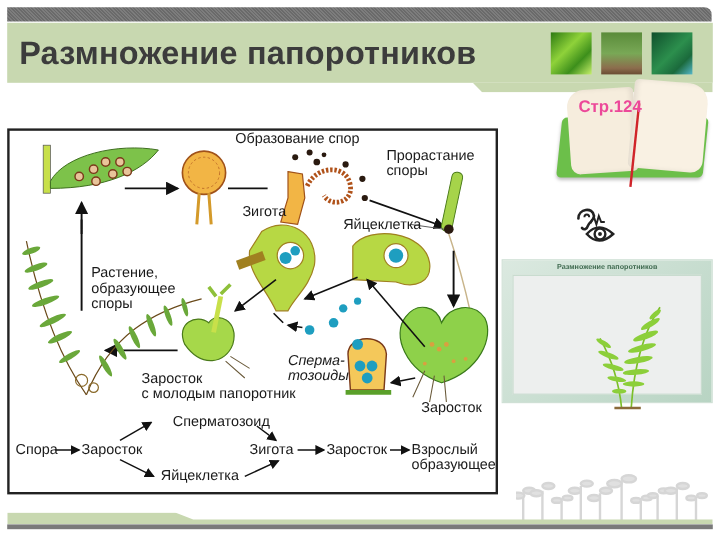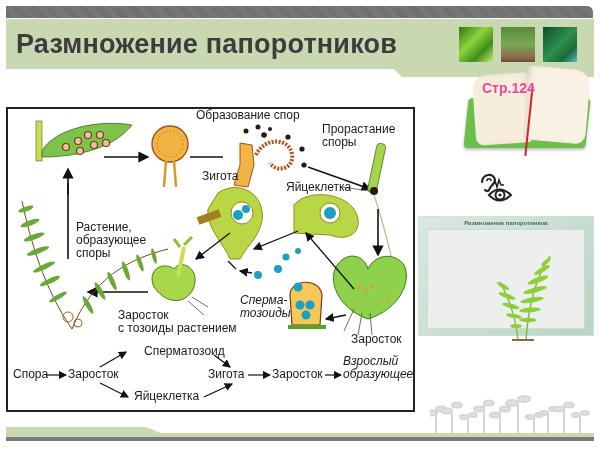--- a/index.html
+++ b/index.html
@@ -268,31 +268,31 @@
     <div>Растение,</div>
     <div>образующее</div>
     <div>споры</div>
   </div>
   <div class="lbl c" style="left:232px;top:185px;width:56px;font-style:italic;">
     <div>Сперма-</div>
     <div>тозоиды</div>
   </div>
   <div class="lbl c" style="left:110px;top:200px;width:130px;">
     <div>Заросток</div>
-    <div>с тозоиды растением</div>
+    <div>с молодым папоротник</div>
   </div>
   <div class="lbl" style="left:343px;top:224px;">Заросток</div>
 
   <div class="lbl" style="left:5px;top:259px;">Спора</div>
   <div class="lbl" style="left:60px;top:259px;">Заросток</div>
   <div class="lbl" style="left:136px;top:236px;">Сперматозоид</div>
   <div class="lbl" style="left:126px;top:281px;">Яйцеклетка</div>
   <div class="lbl" style="left:200px;top:259px;">Зигота</div>
   <div class="lbl" style="left:264px;top:259px;">Заросток</div>
-  <div class="lbl" style="left:335px;top:246px;font-style:italic;">
+  <div class="lbl" style="left:335px;top:259px;">
     <div>Взрослый</div>
     <div>образующее</div>
   </div>
 </div>
 
 <svg class="plants" viewBox="0 0 160 40">
   <g stroke="#d6d6d6" stroke-width="2" fill="#e0e0e0">
     <path d="M6 40 V18" fill="none"></path>
       <ellipse cx="2" cy="18" rx="5" ry="2.5"></ellipse>
       <ellipse cx="11" cy="14" rx="5" ry="2.5"></ellipse>

